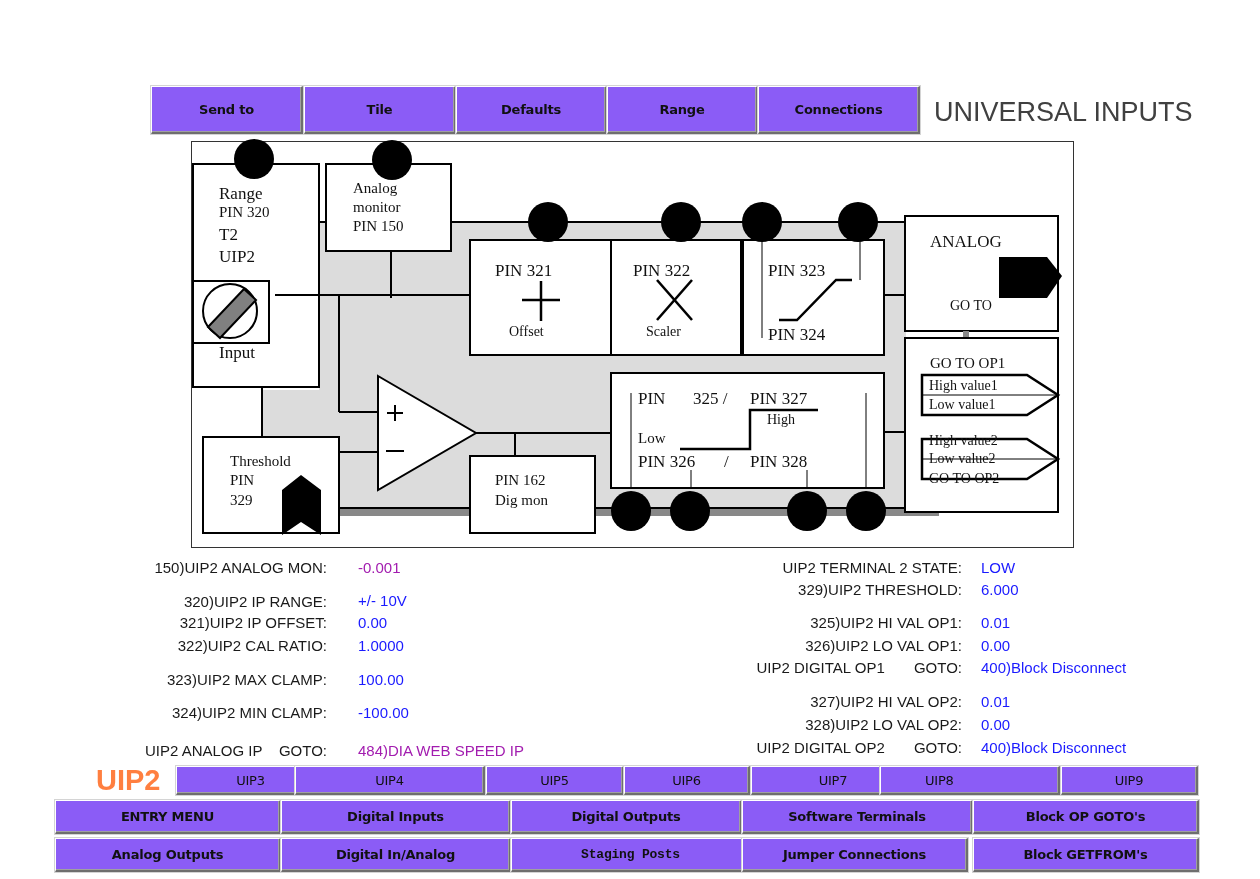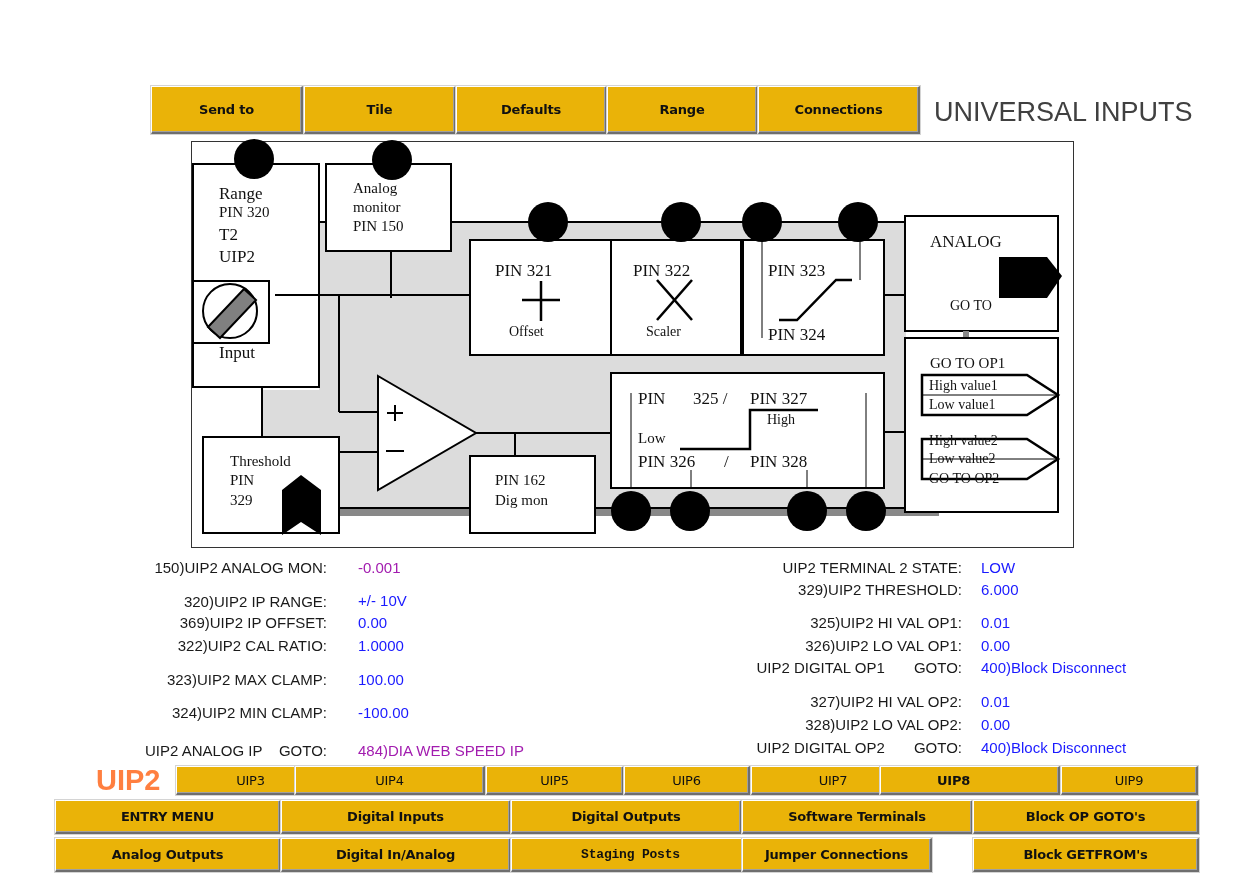--- a/index.html
+++ b/index.html
@@ -1,18 +1,18 @@
 <!DOCTYPE html>
 <html><head>
 <meta charset="utf-8">
 <style>
   html, body { margin:0; padding:0; }
   body { width:1260px; height:879px; background:#ffffff; position:relative; overflow:hidden;
          font-family:"Liberation Sans", sans-serif; }
-  .btn { position:absolute; box-sizing:border-box; background:#eab308;
+  .btn { position:absolute; box-sizing:border-box; background:#8b5cf6;
          border-top:1px solid #ffffff; border-left:1px solid #ffffff;
          border-right:2px solid #6e6e6e; border-bottom:2px solid #6e6e6e;
          box-shadow: inset -1px -1px 0 #a0a0a0, 0 0 0 1px #d4d4d4;
          font-family:"DejaVu Sans", sans-serif; font-weight:bold; font-size:13px; color:#111;
          display:flex; align-items:center; justify-content:center; cursor:pointer; letter-spacing:-0.2px; }
   .title { position:absolute; left:934px; top:97px; font-size:27px; color:#404040; letter-spacing:0px; }
   .diagram { position:absolute; left:0; top:0; }
   .lbl { position:absolute; font-size:15px; color:#1a1a1a; text-align:right; white-space:nowrap; }
   .val { position:absolute; font-size:15px; white-space:nowrap; }
   .blue { color:#1a1aff; }
@@ -149,21 +149,21 @@
   <circle cx="631" cy="511" r="20" fill="#000"></circle>
   <circle cx="690" cy="511" r="20" fill="#000"></circle>
   <circle cx="807" cy="511" r="20" fill="#000"></circle>
   <circle cx="866" cy="511" r="20" fill="#000"></circle>
 </svg>
 
 <div class="lbl" style="right:933px;top:559px;">150)UIP2 ANALOG MON:</div>
 <div class="val maroon" style="left:358px;top:559px;">-0.001</div>
 <div class="lbl" style="right:933px;top:593px;">320)UIP2 IP RANGE:</div>
 <div class="val blue" style="left:358px;top:592px;">+/- 10V</div>
-<div class="lbl" style="right:933px;top:614px;">369)UIP2 IP OFFSET:</div>
+<div class="lbl" style="right:933px;top:614px;">321)UIP2 IP OFFSET:</div>
 <div class="val blue" style="left:358px;top:614px;">0.00</div>
 <div class="lbl" style="right:933px;top:637px;">322)UIP2 CAL RATIO:</div>
 <div class="val blue" style="left:358px;top:637px;">1.0000</div>
 <div class="lbl" style="right:933px;top:671px;">323)UIP2 MAX CLAMP:</div>
 <div class="val blue" style="left:358px;top:671px;">100.00</div>
 <div class="lbl" style="right:933px;top:704px;">324)UIP2 MIN CLAMP:</div>
 <div class="val blue" style="left:358px;top:704px;">-100.00</div>
 <div class="lbl" style="right:933px;top:742px;white-space:pre;">UIP2 ANALOG IP    GOTO:</div>
 <div class="val maroon" style="left:358px;top:742px;">484)DIA WEB SPEED IP</div>
 
@@ -183,26 +183,26 @@
 <div class="val blue" style="left:981px;top:716px;">0.00</div>
 <div class="lbl" style="right:298px;top:739px;white-space:pre;">UIP2 DIGITAL OP2       GOTO:</div>
 <div class="val blue" style="left:981px;top:739px;">400)Block Disconnect</div>
 
 <div class="uip-current">UIP2</div>
 <div class="btn" style="left:176px;top:766px;width:150px;height:29px;font-weight:normal;">UIP3</div>
 <div class="btn" style="left:295px;top:766px;width:190px;height:29px;font-weight:normal;">UIP4</div>
 <div class="btn" style="left:486px;top:766px;width:138px;height:29px;font-weight:normal;">UIP5</div>
 <div class="btn" style="left:624px;top:766px;width:126px;height:29px;font-weight:normal;">UIP6</div>
 <div class="btn" style="left:751px;top:766px;width:165px;height:29px;font-weight:normal;">UIP7</div>
-<div class="btn" style="left:880px;top:766px;width:180px;height:29px;font-weight:bold;justify-content:flex-start;padding-left:56px;">UIP8</div>
+<div class="btn" style="left:880px;top:766px;width:180px;height:29px;font-weight:normal;justify-content:flex-start;padding-left:44px;">UIP8</div>
 <div class="btn" style="left:1061px;top:766px;width:137px;height:29px;font-weight:normal;">UIP9</div>
 
 <div class="btn" style="left:55px;top:800px;width:226px;height:34px;">ENTRY MENU</div>
 <div class="btn" style="left:281px;top:800px;width:230px;height:34px;">Digital Inputs</div>
 <div class="btn" style="left:511px;top:800px;width:231px;height:34px;text-align:right;">Digital Outputs</div>
 <div class="btn" style="left:742px;top:800px;width:231px;height:34px;">Software Terminals</div>
 <div class="btn" style="left:973px;top:800px;width:226px;height:34px;">Block OP GOTO's</div>
 
 <div class="btn" style="left:55px;top:838px;width:226px;height:34px;">Analog Outputs</div>
 <div class="btn" style="left:281px;top:838px;width:230px;height:34px;">Digital In/Analog</div>
 <div class="btn" style="left:511px;top:838px;width:240px;height:34px;font-family:Liberation Mono, monospace;">Staging Posts</div>
-<div class="btn" style="left:742px;top:838px;width:190px;height:34px;">Jumper Connections</div>
+<div class="btn" style="left:742px;top:838px;width:226px;height:34px;">Jumper Connections</div>
 <div class="btn" style="left:973px;top:838px;width:226px;height:34px;">Block GETFROM's</div>
 
 </body></html>

